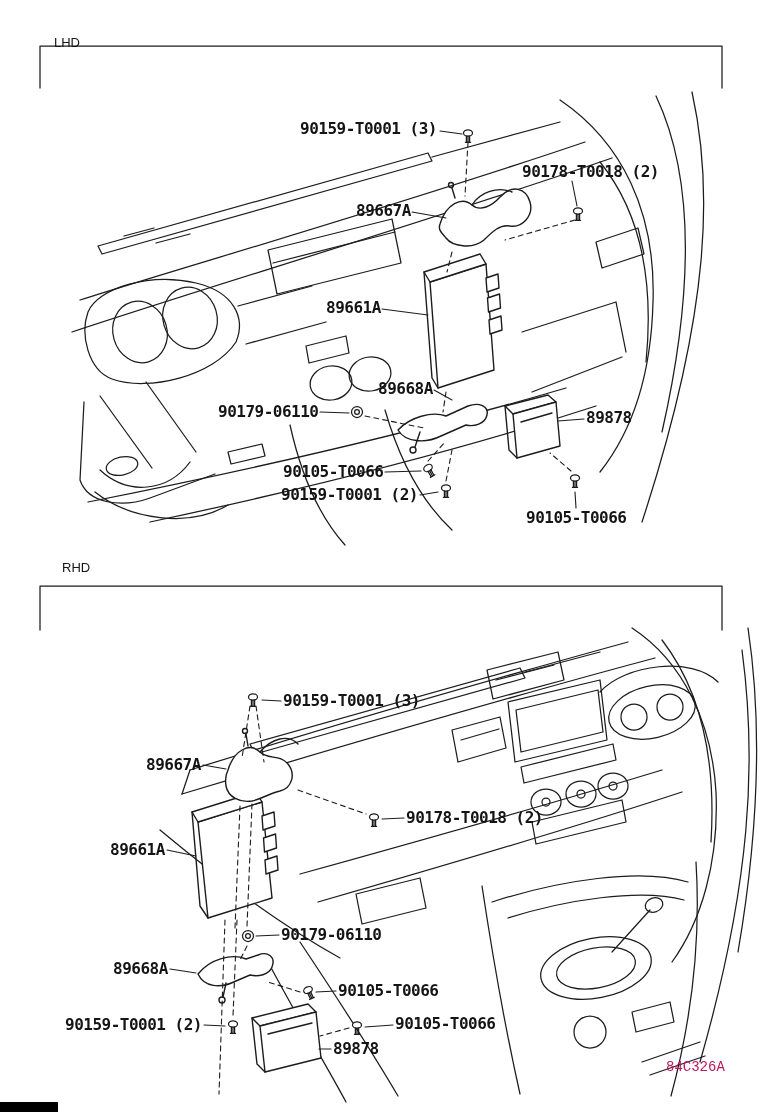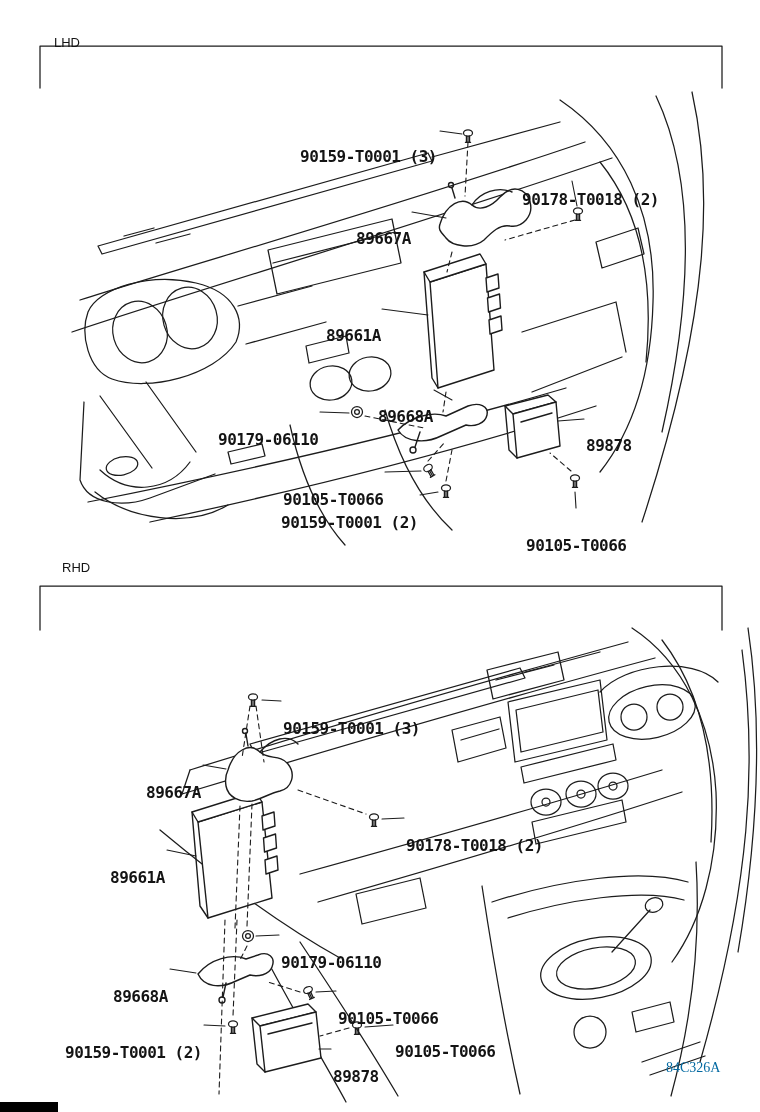--- a/index.html
+++ b/index.html
@@ -15,35 +15,34 @@
   .art-layer { position:absolute; left:0; top:0; }
   .part-label {
     position:absolute;
     font-family:"DejaVu Sans Mono", monospace;
     font-weight:bold;
     font-size:16px;
     line-height:16px;
     letter-spacing:-0.5px;
     white-space:nowrap;
     color:#141414;
-    margin-top:28px;
   }
   .section-label {
     position:absolute;
     font-family:"Liberation Sans", sans-serif;
     font-size:13px;
     line-height:14px;
     color:#141414;
   }
   .diagram-code {
     position:absolute;
-    font-family:Liberation Serif, serif;
+    font-family:Liberation Mono, monospace;
     font-size:14px;
     line-height:15px;
-    color:#0369a1;
+    color:#be185d;
   }
   .corner-mark {
     position:absolute;
     left:0; bottom:0;
     width:58px; height:10px;
     background:#000;
   }
 </style>
 </head>
 <body>

